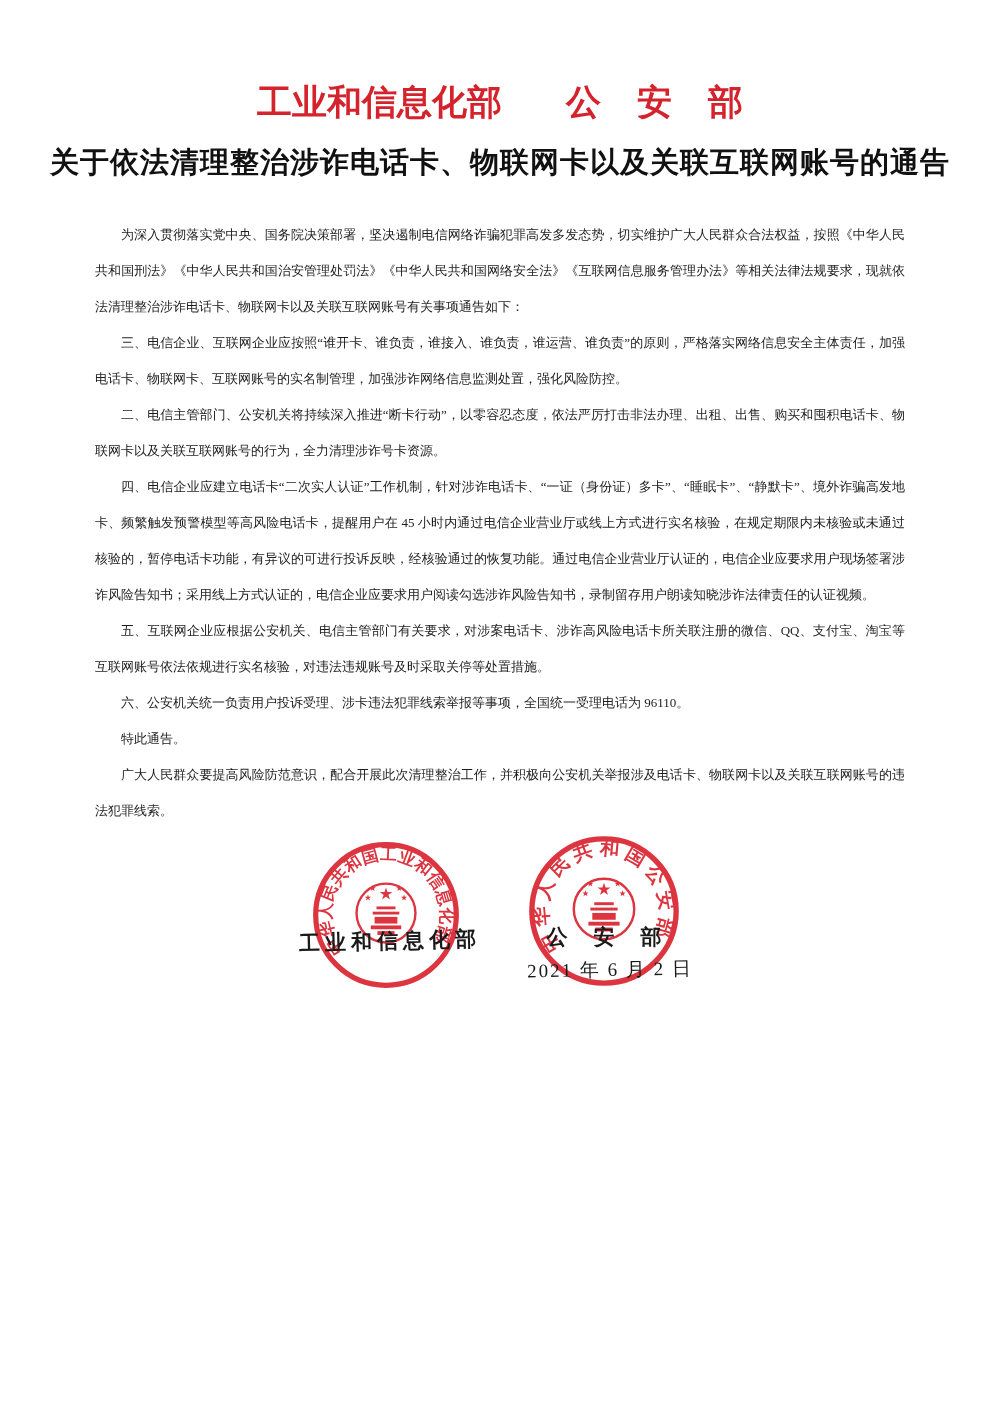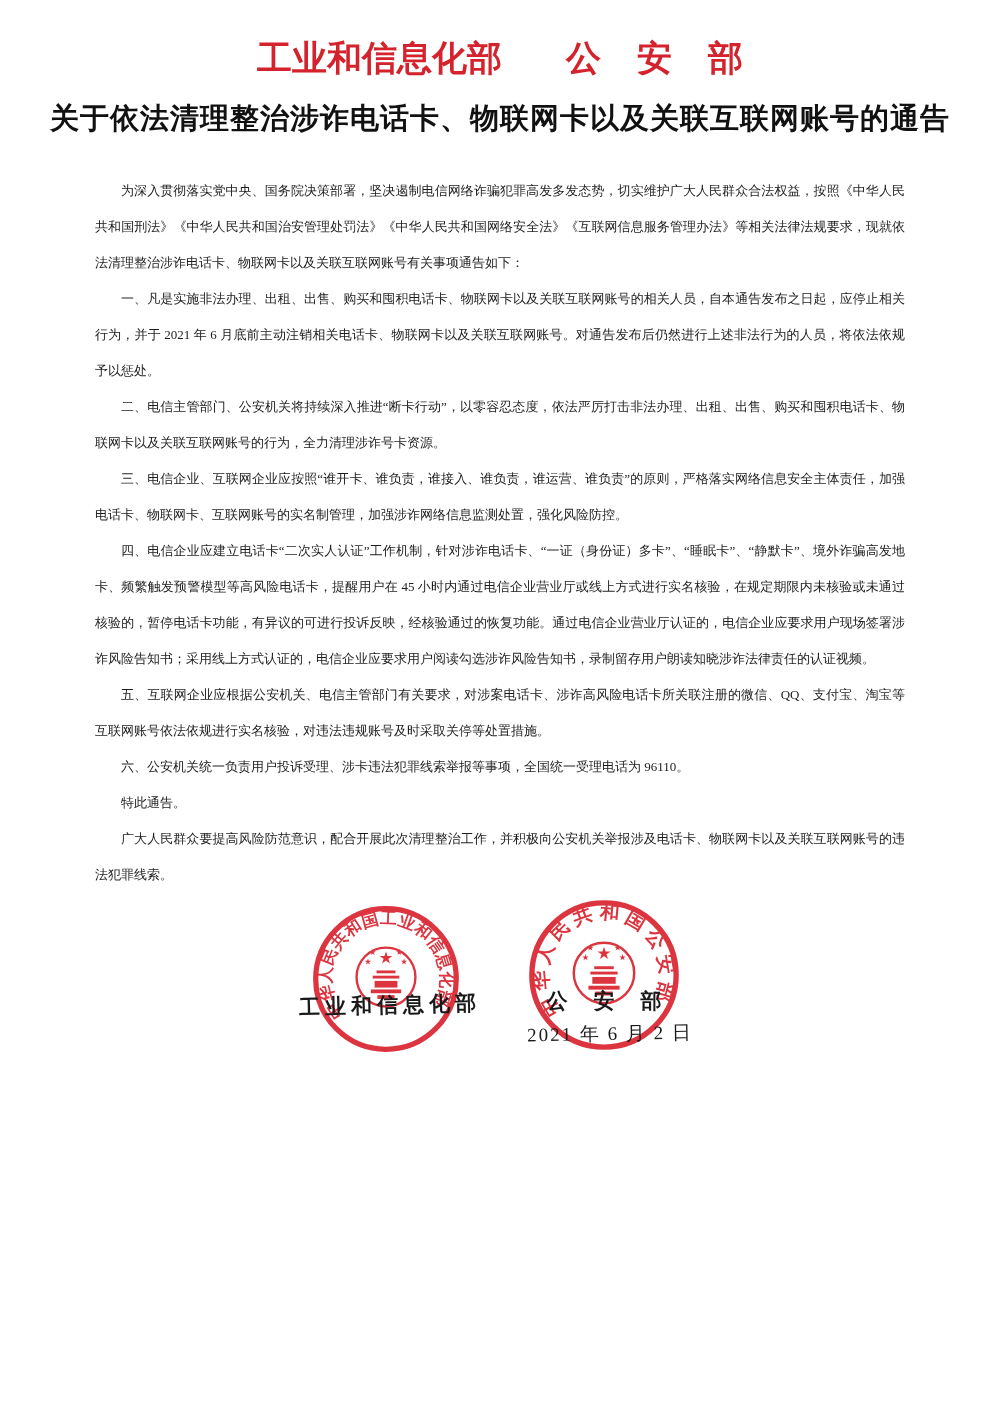--- a/index.html
+++ b/index.html
@@ -10,21 +10,21 @@
     color: #1e1e1e;
     --header-red: #d4232c;
     --seal-red: #dc3540;
   }
   .page {
     position: relative;
     width: 1000px;
     height: 1092px;
     background: #ffffff;
     overflow: hidden;
-    padding-top: 40px;
+    padding-top: 84px;
   }
   .gov-header {
     display: flex;
     justify-content: center;
     align-items: baseline;
     gap: 64px;
     color: var(--header-red, #d4232c);
     font-weight: bold;
     font-size: 35px;
     line-height: 1.1;
@@ -96,23 +96,22 @@
 
   <div class="gov-header">
     <span class="ministry-left">工业和信息化部</span>
     <span class="ministry-right">公安部</span>
   </div>
 
   <h1 class="doc-title">关于依法清理整治涉诈电话卡、物联网卡以及关联互联网账号的通告</h1>
 
   <div class="body-text">
       <p>为深入贯彻落实党中央、国务院决策部署，坚决遏制电信网络诈骗犯罪高发多发态势，切实维护广大人民群众合法权益，按照《中华人民共和国刑法》《中华人民共和国治安管理处罚法》《中华人民共和国网络安全法》《互联网信息服务管理办法》等相关法律法规要求，现就依法清理整治涉诈电话卡、物联网卡以及关联互联网账号有关事项通告如下：</p>
-      <p>一、凡是实施非法办理、出租、出售、购买和囤积电话卡、物联网卡以及关联互联网账号的相关人员，自本通告发布之日起，应停止相关行为，并于 2021 年 6 月底前主动注销相关电话卡、物联网卡以及关联互联网账号。对通告发布后仍然进行上述非法行为的人员，将依法依规予以惩处。</p>
+      <p>三、电信企业、互联网企业应按照“谁开卡、谁负责，谁接入、谁负责，谁运营、谁负责”的原则，严格落实网络信息安全主体责任，加强电话卡、物联网卡、互联网账号的实名制管理，加强涉诈网络信息监测处置，强化风险防控。</p>
       <p>二、电信主管部门、公安机关将持续深入推进“断卡行动”，以零容忍态度，依法严厉打击非法办理、出租、出售、购买和囤积电话卡、物联网卡以及关联互联网账号的行为，全力清理涉诈号卡资源。</p>
-      <p>三、电信企业、互联网企业应按照“谁开卡、谁负责，谁接入、谁负责，谁运营、谁负责”的原则，严格落实网络信息安全主体责任，加强电话卡、物联网卡、互联网账号的实名制管理，加强涉诈网络信息监测处置，强化风险防控。</p>
       <p>四、电信企业应建立电话卡“二次实人认证”工作机制，针对涉诈电话卡、“一证（身份证）多卡”、“睡眠卡”、“静默卡”、境外诈骗高发地卡、频繁触发预警模型等高风险电话卡，提醒用户在 45 小时内通过电信企业营业厅或线上方式进行实名核验，在规定期限内未核验或未通过核验的，暂停电话卡功能，有异议的可进行投诉反映，经核验通过的恢复功能。通过电信企业营业厅认证的，电信企业应要求用户现场签署涉诈风险告知书；采用线上方式认证的，电信企业应要求用户阅读勾选涉诈风险告知书，录制留存用户朗读知晓涉诈法律责任的认证视频。</p>
       <p>五、互联网企业应根据公安机关、电信主管部门有关要求，对涉案电话卡、涉诈高风险电话卡所关联注册的微信、QQ、支付宝、淘宝等互联网账号依法依规进行实名核验，对违法违规账号及时采取关停等处置措施。</p>
       <p>六、公安机关统一负责用户投诉受理、涉卡违法犯罪线索举报等事项，全国统一受理电话为 96110。</p>
       <p>特此通告。</p>
       <p>广大人民群众要提高风险防范意识，配合开展此次清理整治工作，并积极向公安机关举报涉及电话卡、物联网卡以及关联互联网账号的违法犯罪线索。</p>
     </div>
 
   <div class="seal-area">
 
     <div class="seal seal-left">

